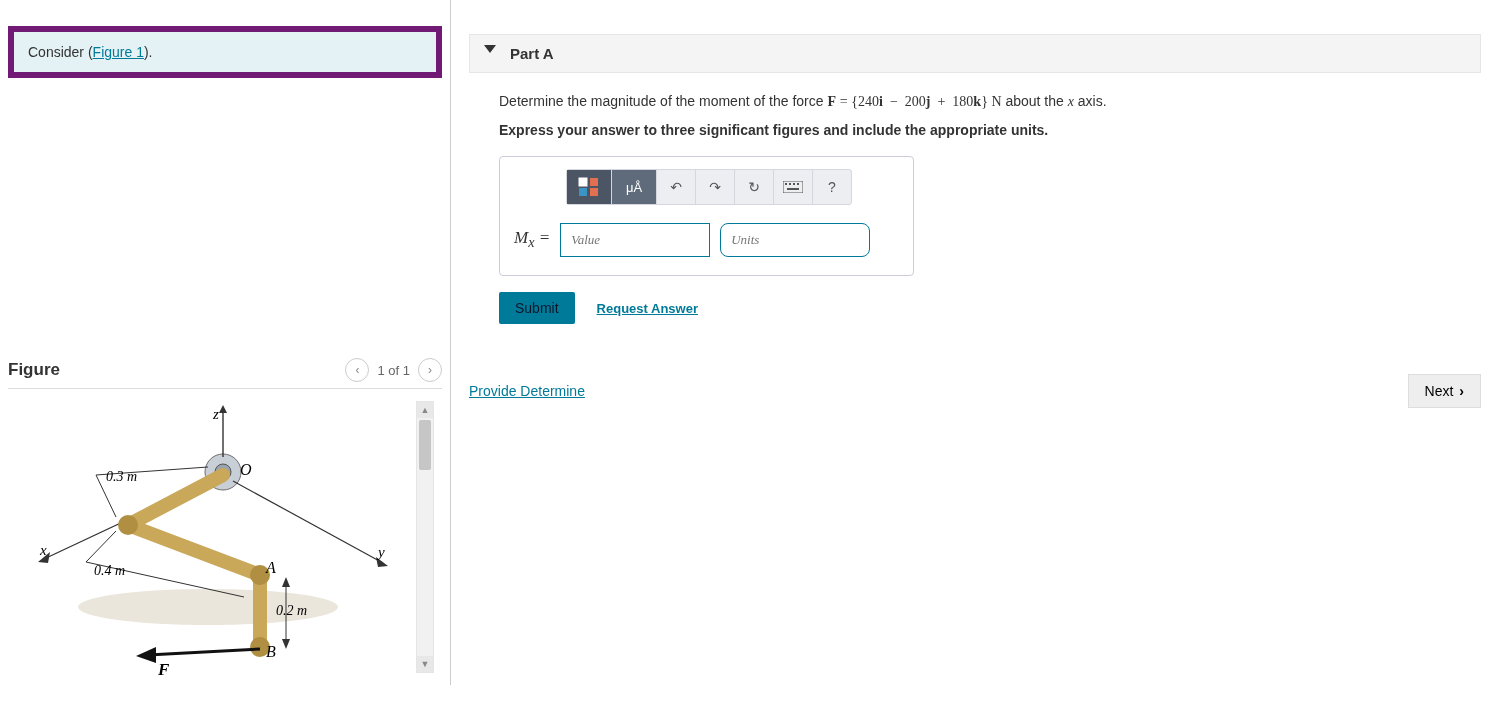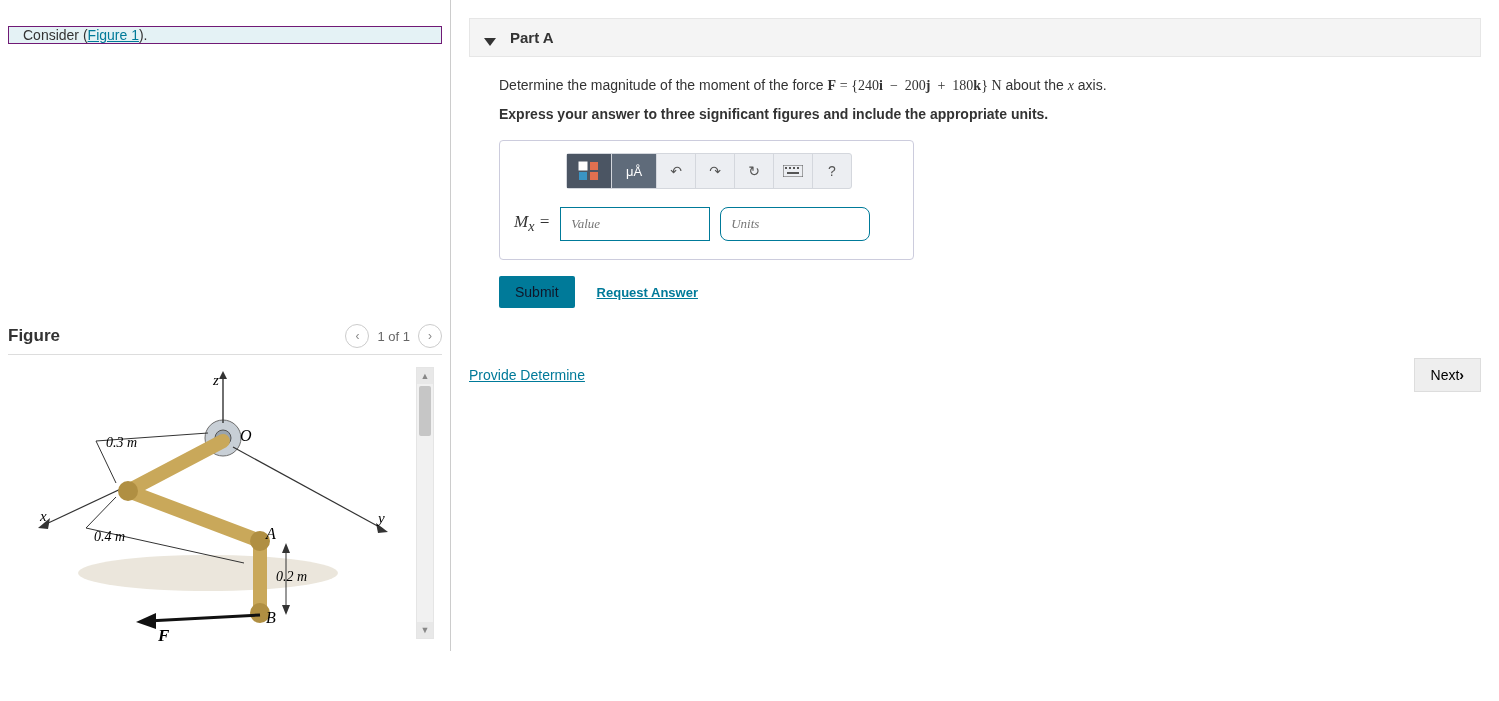--- a/index.html
+++ b/index.html
@@ -1,53 +1,53 @@
 <!DOCTYPE html>
 <html><head>
 <meta charset="utf-8">
 <style>
   body { margin:0; font-family: Arial, Helvetica, sans-serif; font-size:14px; color:#333; background:#fff; }
   .container { display:flex; width:1499px; }
   .left-col { width:450px; padding:8px; box-sizing:border-box; }
   .right-col { flex:1; border-left:1px solid #ccc; padding:0 18px 18px 18px; box-sizing:border-box; position:relative; }
-  .intro-box { background:#e4f2f5; border:1px solid #701a75; padding:0 14px; margin:18px 0 0 0; font-size:14px; }
+  .intro-box { background:#e4f2f5; border:6px solid #701a75; padding:12px 14px; margin:18px 0 0 0; font-size:14px; }
   .link { color:#007a99; text-decoration:underline; cursor:pointer; }
   .figure-header { display:flex; align-items:center; justify-content:space-between; margin-top:280px; border-bottom:1px solid #ddd; padding-bottom:6px; }
   .figure-title { font-weight:bold; font-size:17px; }
   .fig-nav { display:flex; align-items:center; gap:8px; font-size:13px; color:#666; }
   .circ-btn { width:22px; height:22px; border-radius:50%; border:1px solid #ccc; background:#fff; display:flex; align-items:center; justify-content:center; cursor:pointer; color:#888; font-size:12px; }
   .figure-area { position:relative; margin-top:8px; height:280px; }
   .scrollbar { position:absolute; right:8px; top:4px; width:16px; height:270px; background:#f1f1f1; border:1px solid #e5e5e5; }
   .scroll-up, .scroll-down { height:16px; background:#e8e8e8; display:flex; align-items:center; justify-content:center; font-size:9px; color:#888; }
   .scroll-thumb { position:absolute; top:18px; left:2px; width:12px; height:50px; background:#c6c6c6; border-radius:2px; }
   .diagram { width:390px; height:270px; position:relative; }
   .diagram text { font-family:'Times New Roman', serif; font-style:italic; }
   
-  .part-header { background:#f4f4f4; border:1px solid #e6e6e6; margin-top:18px; padding:10px 14px; display:flex; align-items:flex-end; gap:14px; }
+  .part-header { background:#f4f4f4; border:1px solid #e6e6e6; margin-top:34px; padding:10px 14px; display:flex; align-items:flex-start; gap:14px; }
   .part-title { font-weight:bold; font-size:15px; }
   .caret-down { width:0; height:0; border-left:6px solid transparent; border-right:6px solid transparent; border-top:8px solid #333; }
   .question { margin:18px 0 10px 30px; font-size:14px; line-height:1.5; }
   .instr { font-weight:bold; margin:8px 0 18px 30px; }
   .answer-panel { border:1px solid #ccd; border-radius:4px; margin-left:30px; width:415px; padding:12px 14px 18px 14px; box-sizing:border-box; }
   .toolbar { background:#eceef2; border:1px solid #d4d7dd; border-radius:3px; display:inline-flex; align-items:center; gap:0; height:34px; margin-left:52px; margin-bottom:18px; }
   .tool-btn { width:38px; height:34px; display:flex; align-items:center; justify-content:center; cursor:pointer; border-right:1px solid #d4d7dd; font-size:14px; color:#555; }
   .tool-btn:last-child { border-right:none; }
   .tool-btn.special { background:#4b5563; color:#fff; width:44px; }
   .tool-btn.ua { background:#5f6b7a; color:#fff; width:44px; font-size:13px; }
   .ans-row { display:flex; align-items:center; gap:10px; }
   .mx-label { font-family:'Times New Roman', serif; font-style:italic; font-size:17px; }
   .val-input, .unit-input { height:34px; border:1px solid #007a99; background:#fff; font-family:'Times New Roman', serif; font-style:italic; font-size:13px; color:#888; padding:0 10px; box-sizing:border-box; outline:none; }
   .val-input { width:150px; }
   .unit-input { width:150px;border-radius:8px; }
   .action-row { margin:16px 0 0 30px; display:flex; align-items:center; gap:22px; }
   .submit-btn { background:#007a99; color:#0f172a; border:none; padding:8px 16px; font-size:14px; cursor:pointer; border-radius:2px; }
   .req-link { color:#007a99; font-weight:bold; text-decoration:underline; cursor:pointer; font-size:13px; }
   .bottom-row { display:flex; justify-content:space-between; align-items:center; margin-top:50px; }
   .provide-fb { color:#007a99; text-decoration:underline; cursor:pointer; font-size:14px; }
-  .next-btn { background:#eee; border:1px solid #ddd; padding:8px 16px; cursor:pointer; font-size:14px; display:flex; align-items:center; }
+  .next-btn { background:#eee; border:1px solid #ddd; padding:8px 16px; cursor:pointer; font-size:14px; display:flex; align-items:center; gap:6px; }
   .math { font-family:'Times New Roman', serif; }
 </style>
 </head>
 <body>
 
 <div class="container">
 
   <div class="left-col">
     <div class="intro-box">
       <span>Consider (</span><a class="link">Figure 1</a><span>).</span>

